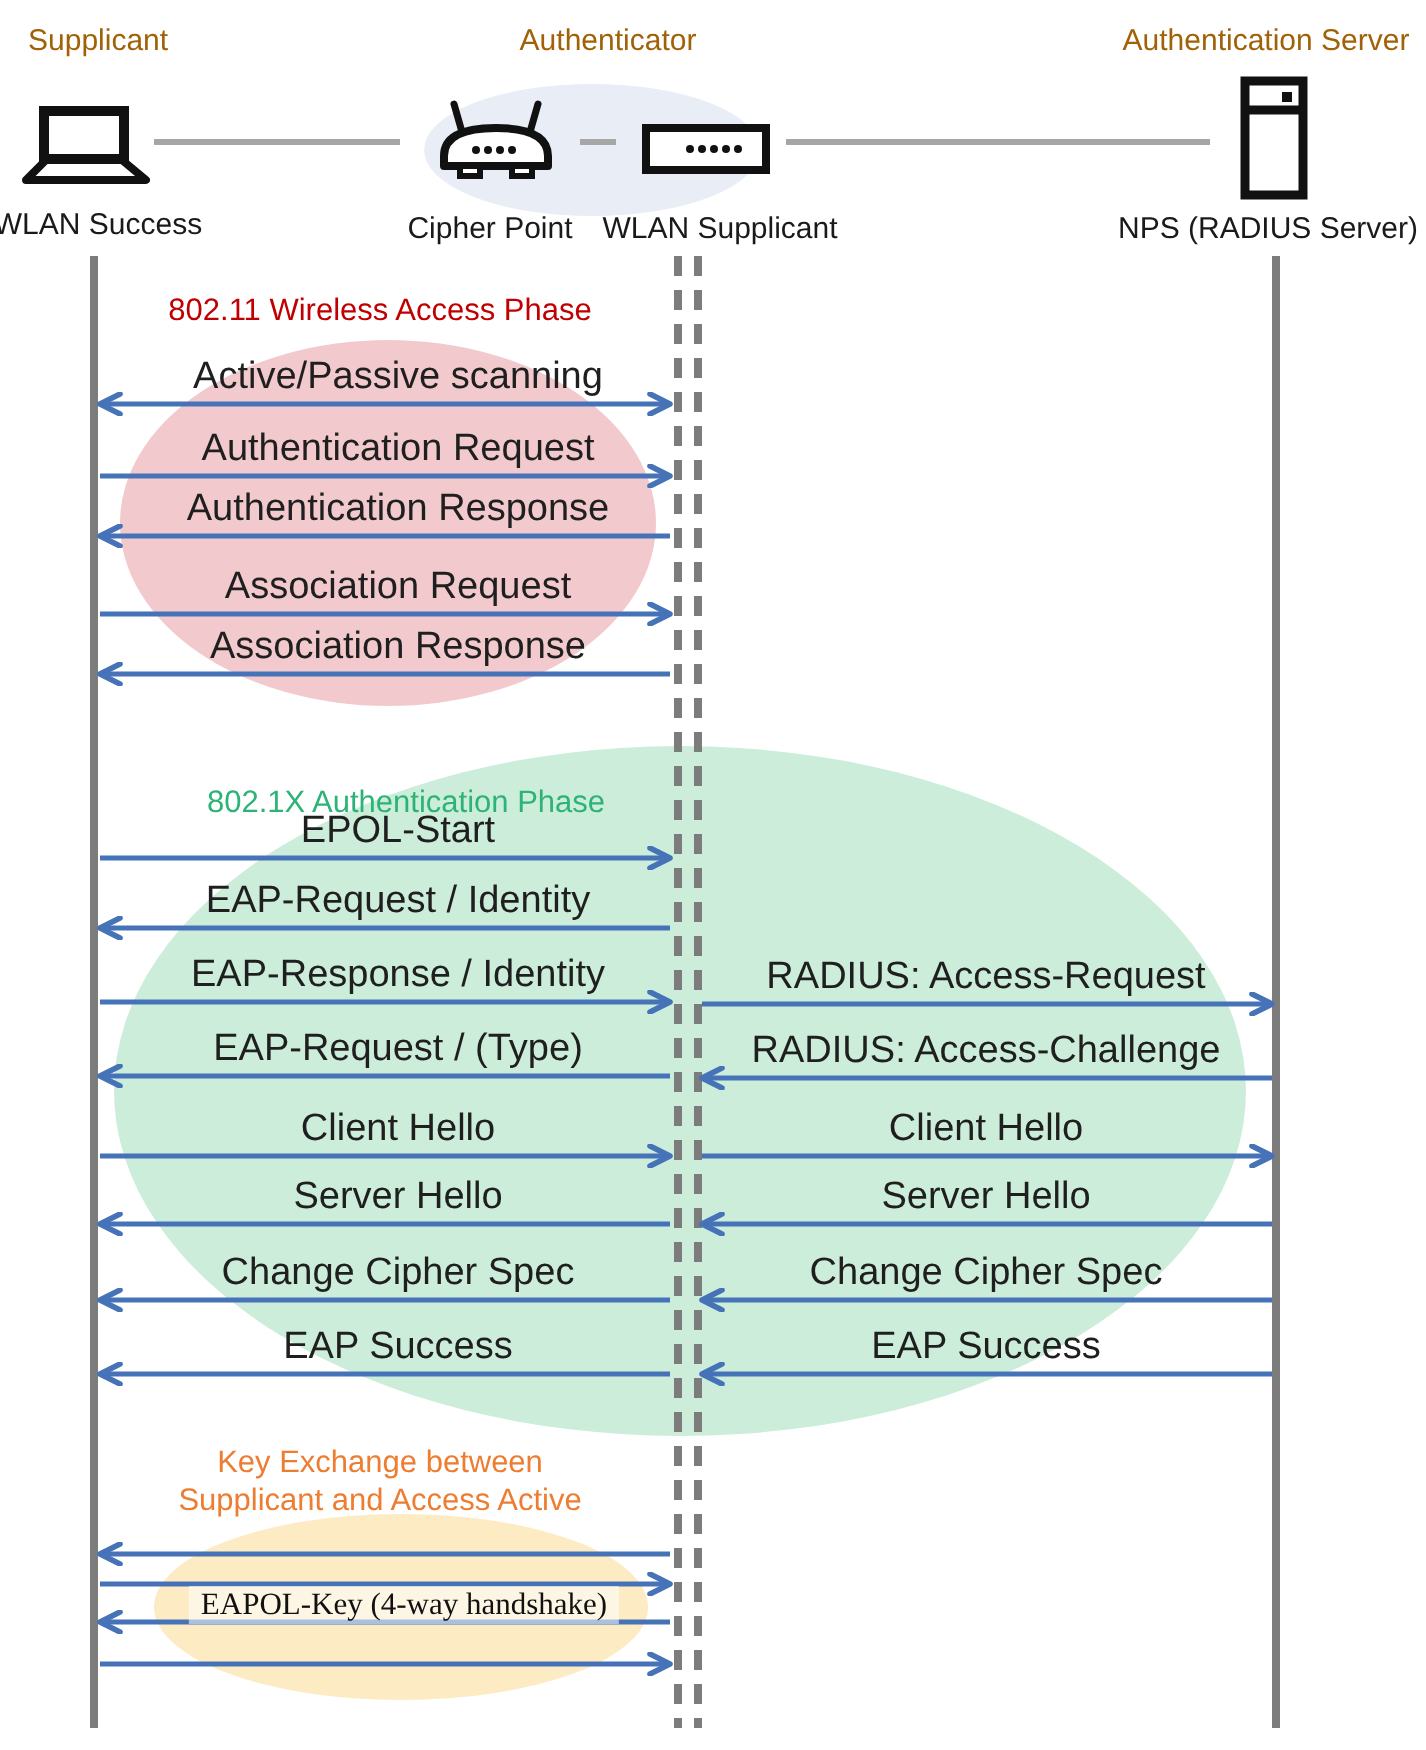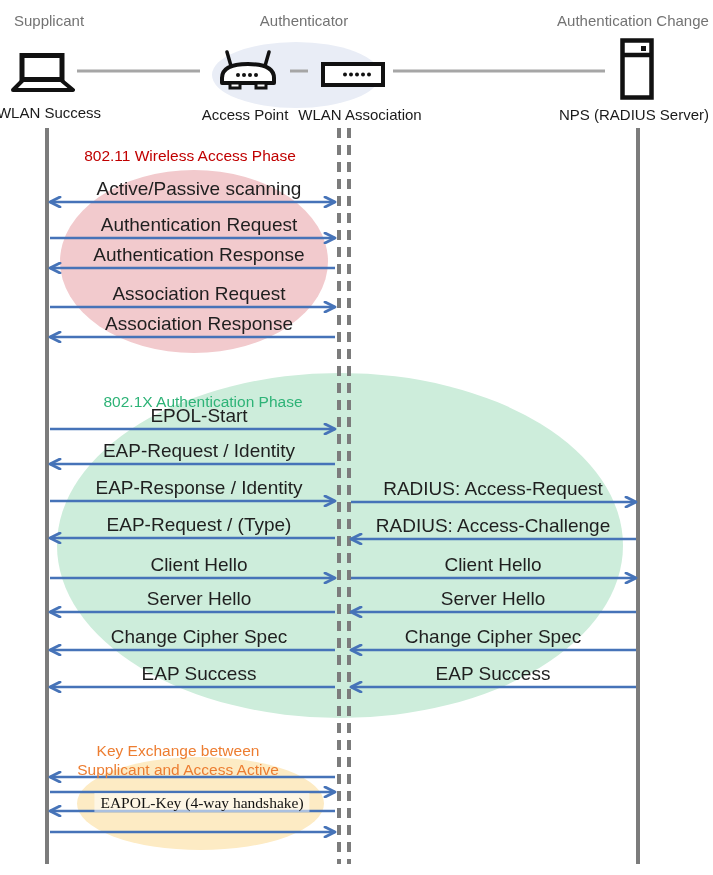--- a/index.html
+++ b/index.html
@@ -11,21 +11,21 @@
   .ellipse-blue{left:212px;top:42px;width:168px;height:66px;background:var(--ellipse-blue);}
   .ellipse-pink{left:60px;top:170px;width:268px;height:183px;background:var(--ellipse-pink);}
   .ellipse-green{left:57px;top:373px;width:566px;height:345px;background:var(--ellipse-green);}
   .ellipse-yellow{left:77px;top:757px;width:247px;height:93px;background:var(--ellipse-yellow);}
   #wires{position:absolute;left:0;top:0;width:713px;height:875px;}
   .lifeline{stroke:var(--lifeline-gray);stroke-width:4;}
   .lifeline-dashed{stroke:var(--lifeline-gray);stroke-width:4;stroke-dasharray:10 7;}
   .connector{stroke:var(--connector-gray);stroke-width:3;}
   .msg-line{stroke:var(--arrow-blue);stroke-width:2.4;}
   .txt{position:absolute;white-space:nowrap;}
-  .hdr{font-size:15px;color:#737373;}
+  .hdr{font-size:15px;color:#a16207;}
   .ctr{transform:translateX(-50%);}
   .dev{font-size:15px;color:#1a1a1a;}
   .msg-label{position:absolute;transform:translateX(-50%);white-space:nowrap;
     font-size:19px;line-height:16px;color:#1f1f1f;}
   .phase-title{position:absolute;transform:translateX(-50%);white-space:nowrap;
     font-size:15.5px;line-height:19px;text-align:center;}
   .phase-title-1{color:var(--phase1-red);}
   .phase-title-2{color:var(--phase2-green);}
   .phase-title-3{color:var(--phase3-orange);}
   .key-label{position:absolute;transform:translateX(-50%);white-space:nowrap;
@@ -80,21 +80,21 @@
         <line x1="636" y1="687" x2="351" y2="687" class="msg-line" marker-end="url(#ah)"></line>
         <line x1="335" y1="777" x2="50" y2="777" class="msg-line" marker-end="url(#ah)"></line>
         <line x1="50" y1="792" x2="335" y2="792" class="msg-line" marker-end="url(#ah)"></line>
         <line x1="335" y1="811" x2="50" y2="811" class="msg-line" marker-end="url(#ah)"></line>
         <line x1="50" y1="832" x2="335" y2="832" class="msg-line" marker-end="url(#ah)"></line>
       </g>
   </svg>
 
   <div class="txt hdr" style="left:14px;top:12px;">Supplicant</div>
   <div class="txt hdr ctr" style="left:304px;top:12px;">Authenticator</div>
-  <div class="txt hdr ctr" style="left:633px;top:12px;">Authentication Change</div>
+  <div class="txt hdr ctr" style="left:633px;top:12px;">Authentication Server</div>
 
   <svg class="icon" style="left:11px;top:53px;" width="64" height="40" viewBox="0 0 64 40">
     <rect x="11" y="2.5" width="40" height="24" fill="#fff" stroke="#111" stroke-width="5"></rect>
     <polygon points="12,27 50,27 62,37 2,37" fill="#fff" stroke="#111" stroke-width="4" stroke-linejoin="round"></polygon>
   </svg>
 
   <svg class="icon" style="left:218px;top:50px;" width="60" height="42" viewBox="0 0 60 42">
     <path d="M13 16 L9 2" stroke="#111" stroke-width="3.5" stroke-linecap="round"></path>
     <path d="M47 16 L51 2" stroke="#111" stroke-width="3.5" stroke-linecap="round"></path>
     <path d="M4 33 L4 28 Q4 14 30 14 Q56 14 56 28 L56 33 Z" fill="#fff" stroke="#111" stroke-width="4" stroke-linejoin="round"></path>
@@ -115,27 +115,27 @@
     <circle cx="48" cy="12.5" r="2" fill="#111"></circle>
   </svg>
 
   <svg class="icon" style="left:620px;top:38px;" width="34" height="62" viewBox="0 0 34 62">
     <rect x="2.5" y="2.5" width="29" height="57" fill="#fff" stroke="#111" stroke-width="4.5"></rect>
     <line x1="2.5" y1="17" x2="31.5" y2="17" stroke="#111" stroke-width="4.5"></line>
     <rect x="21" y="8" width="5" height="5" fill="#111"></rect>
   </svg>
 
   <div class="txt dev ctr" style="left:49px;top:104px;">WLAN Success</div>
-  <div class="txt dev ctr" style="left:245px;top:106px;">Access Point</div>
-  <div class="txt dev ctr" style="left:360px;top:106px;">WLAN Association</div>
+  <div class="txt dev ctr" style="left:245px;top:106px;">Cipher Point</div>
+  <div class="txt dev ctr" style="left:360px;top:106px;">WLAN Supplicant</div>
   <div class="txt dev ctr" style="left:634px;top:106px;">NPS (RADIUS Server)</div>
 
   <div class="phase-title phase-title-1" style="left:190px;top:146px;">802.11 Wireless Access Phase</div>
   <div class="phase-title phase-title-2" style="left:203px;top:392px;">802.1X Authentication Phase</div>
-  <div class="phase-title phase-title-3" style="left:178px;top:722px;margin-top:19px;">
+  <div class="phase-title phase-title-3" style="left:190px;top:722px;">
     <span>Key Exchange between</span><br>
     <span>Supplicant and Access Active</span>
   </div>
 
   <div class="key-label" style="left:202px;top:793px;font-family:Liberation Serif, serif;">EAPOL-Key (4-way handshake)</div>
 
 <div class="msg-label" style="left: 199px; top: 181px;">Active/Passive scanning</div>
     <div class="msg-label" style="left: 199px; top: 217px;">Authentication Request</div>
     <div class="msg-label" style="left: 199px; top: 247px;">Authentication Response</div>
     <div class="msg-label" style="left: 199px; top: 286px;">Association Request</div>

